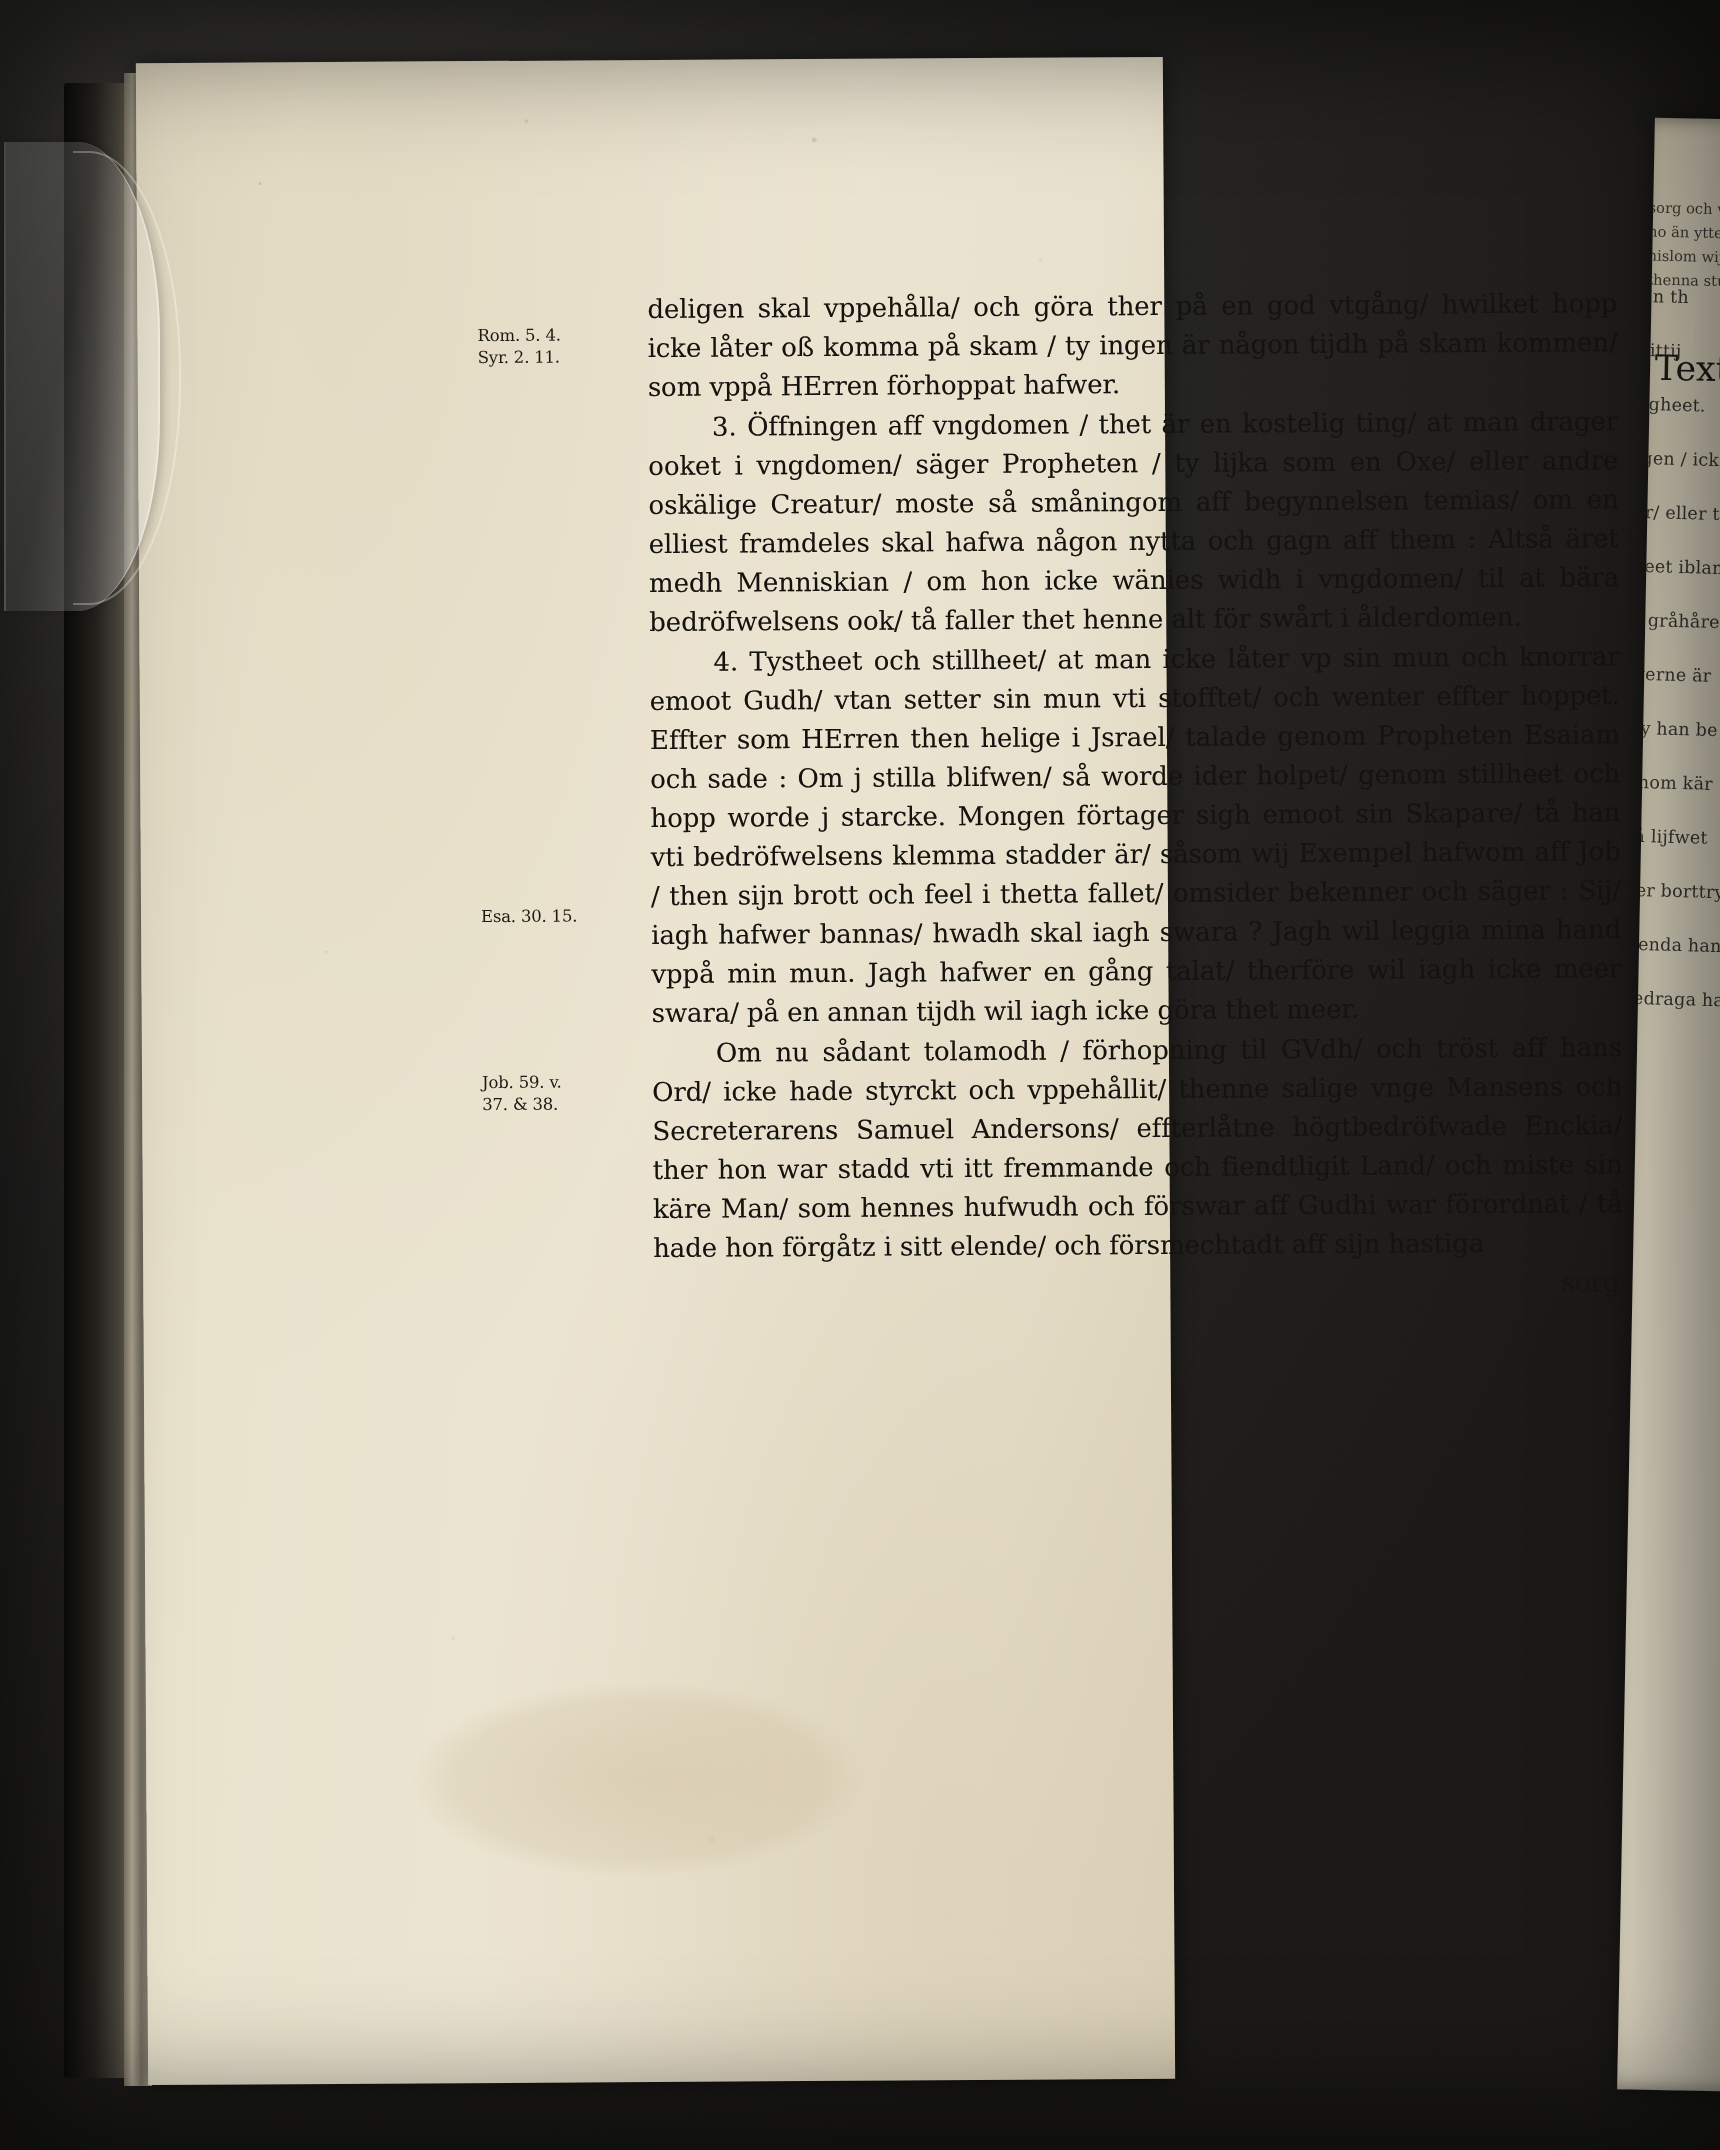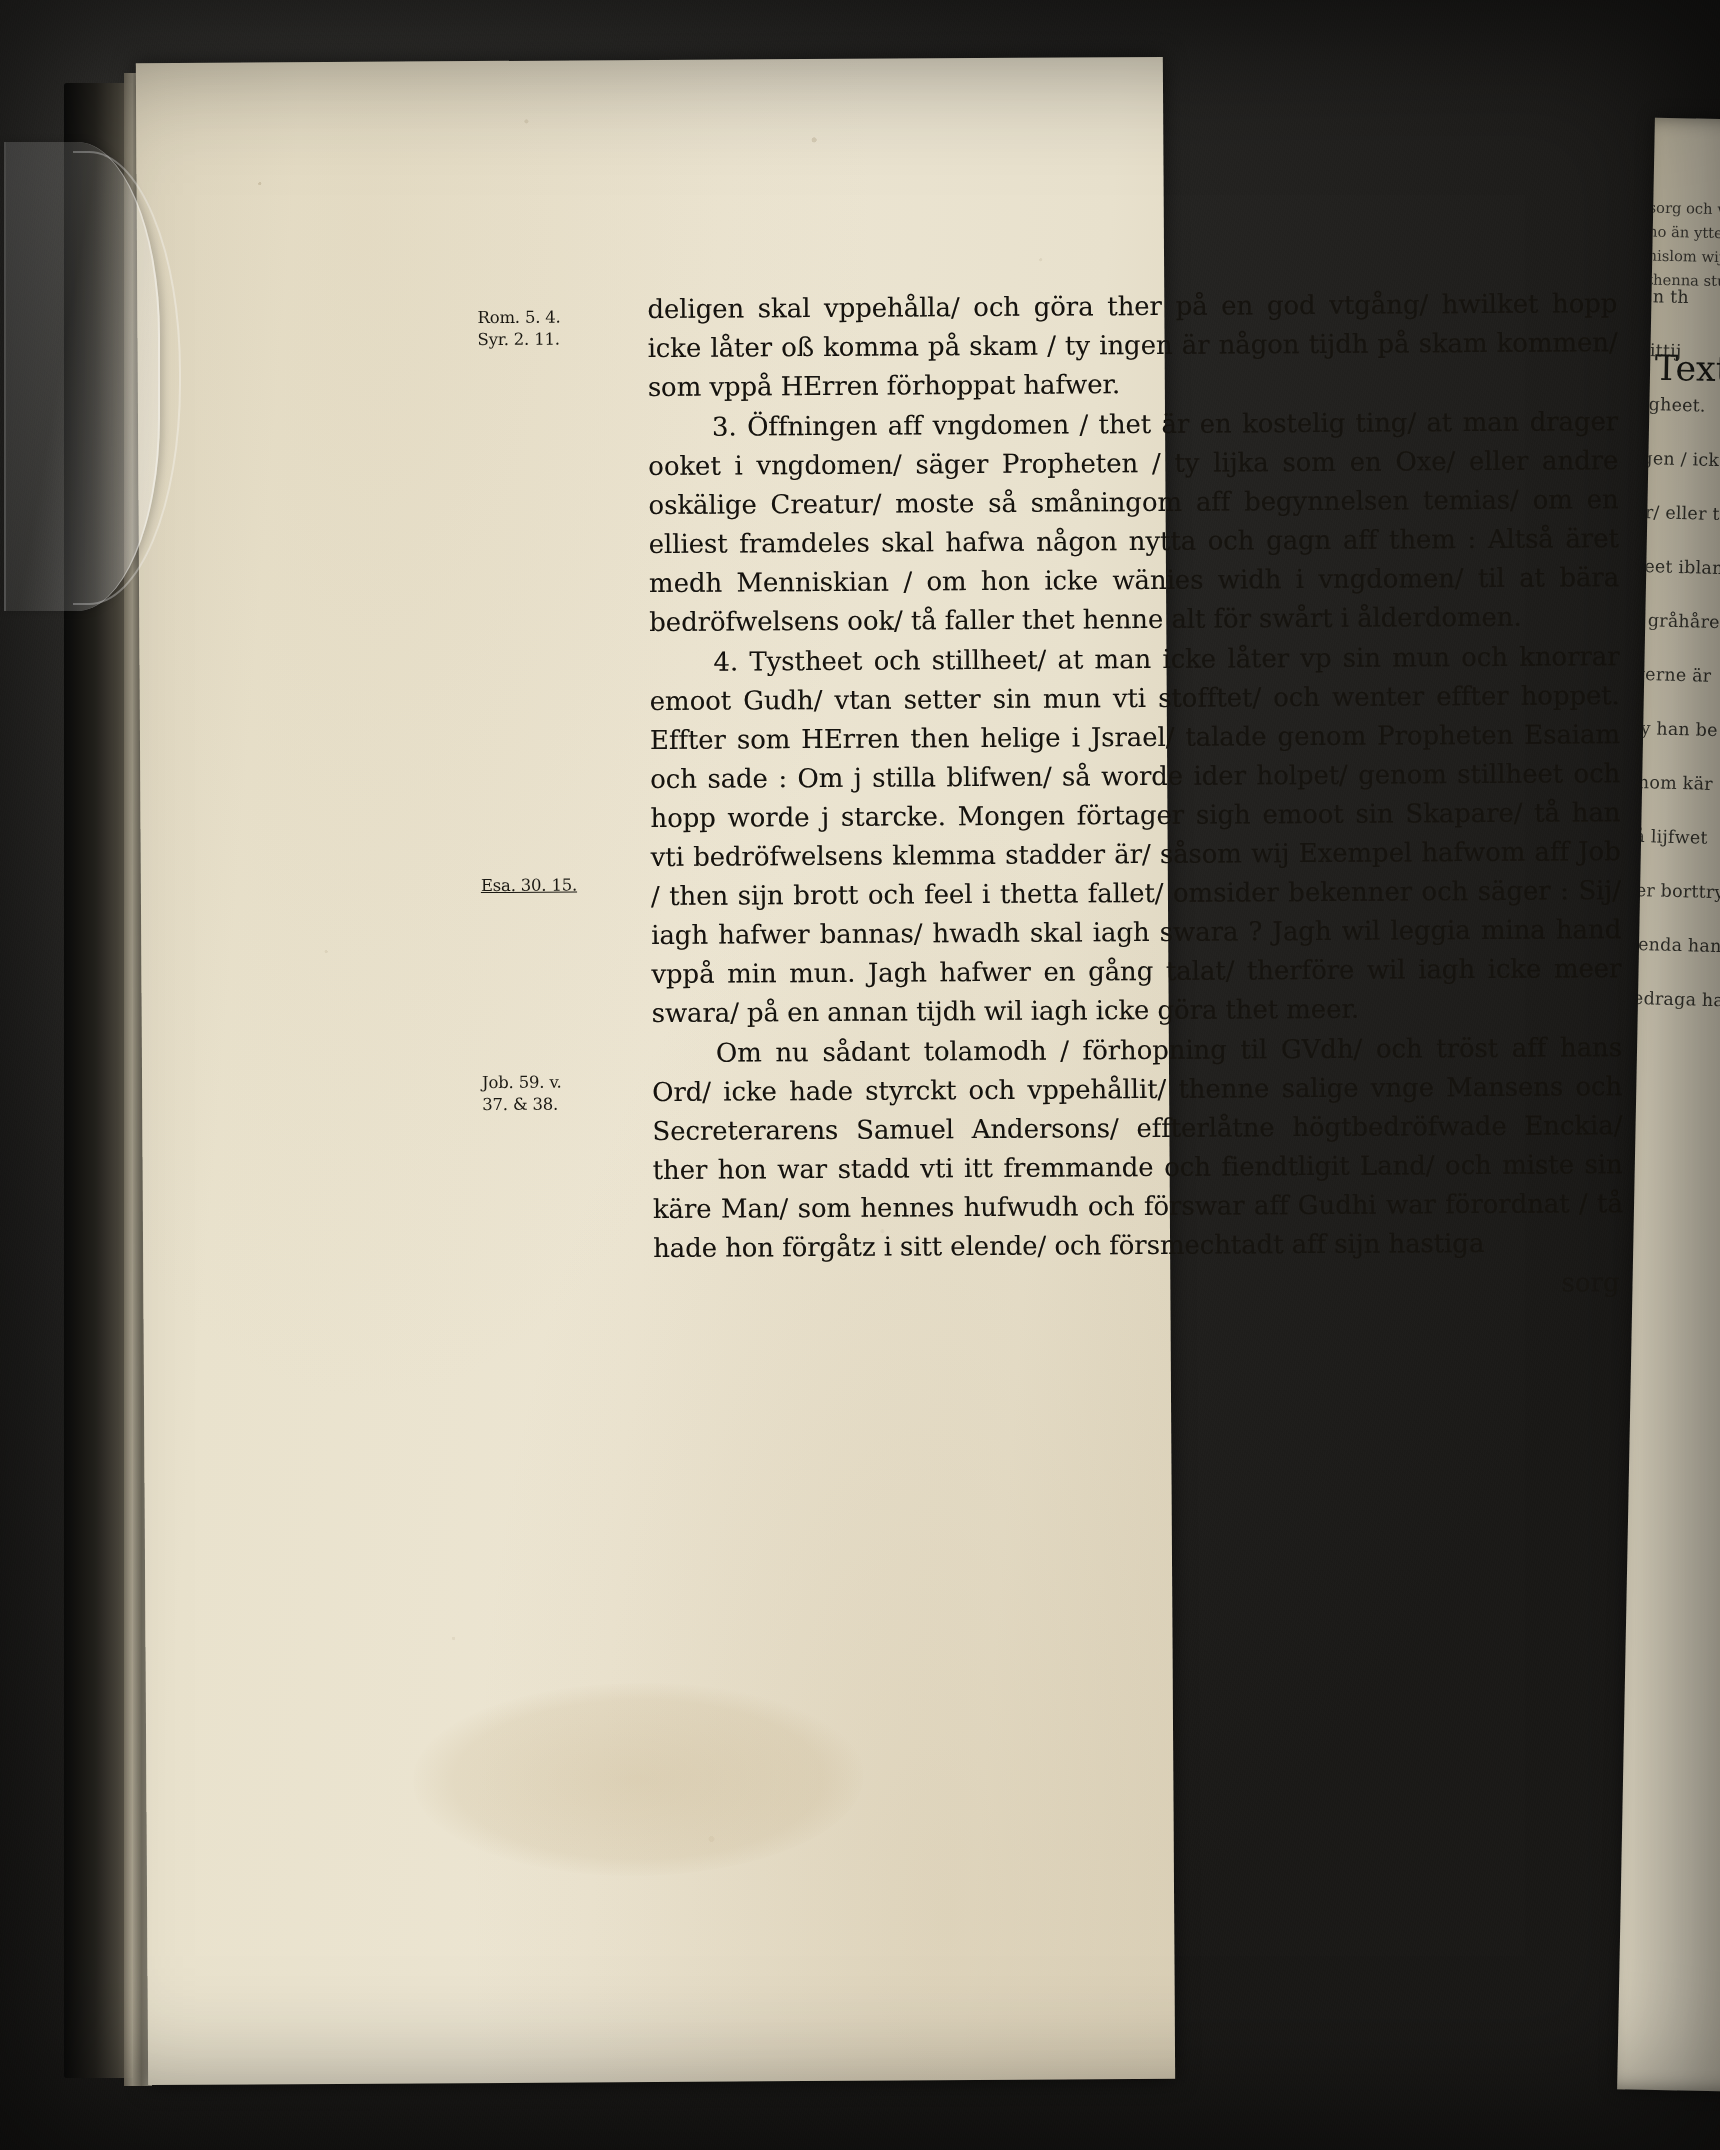--- a/index.html
+++ b/index.html
@@ -213,22 +213,22 @@
   .marginal {
     position: absolute;
     width: 152px;
     left: -170px;
     font-family: "DejaVu Serif", serif;
     font-size: 16.5px;
     line-height: 22px;
     color: #1b1913;
     letter-spacing: -0.2px;
   }
-  #ref-rom { top: 16px; }
-  #ref-esa { top: 584px; text-decoration: underline; }
+  #ref-rom { top: 34px; }
+  #ref-esa { top: 615px; }
   #ref-job { top: 781px; }
 
   
   #vignette {
     position: absolute;
     inset: 0;
     pointer-events: none;
     box-shadow: inset 0 0 129px 41px rgba(0,0,0,.55);
   }
 </style>

